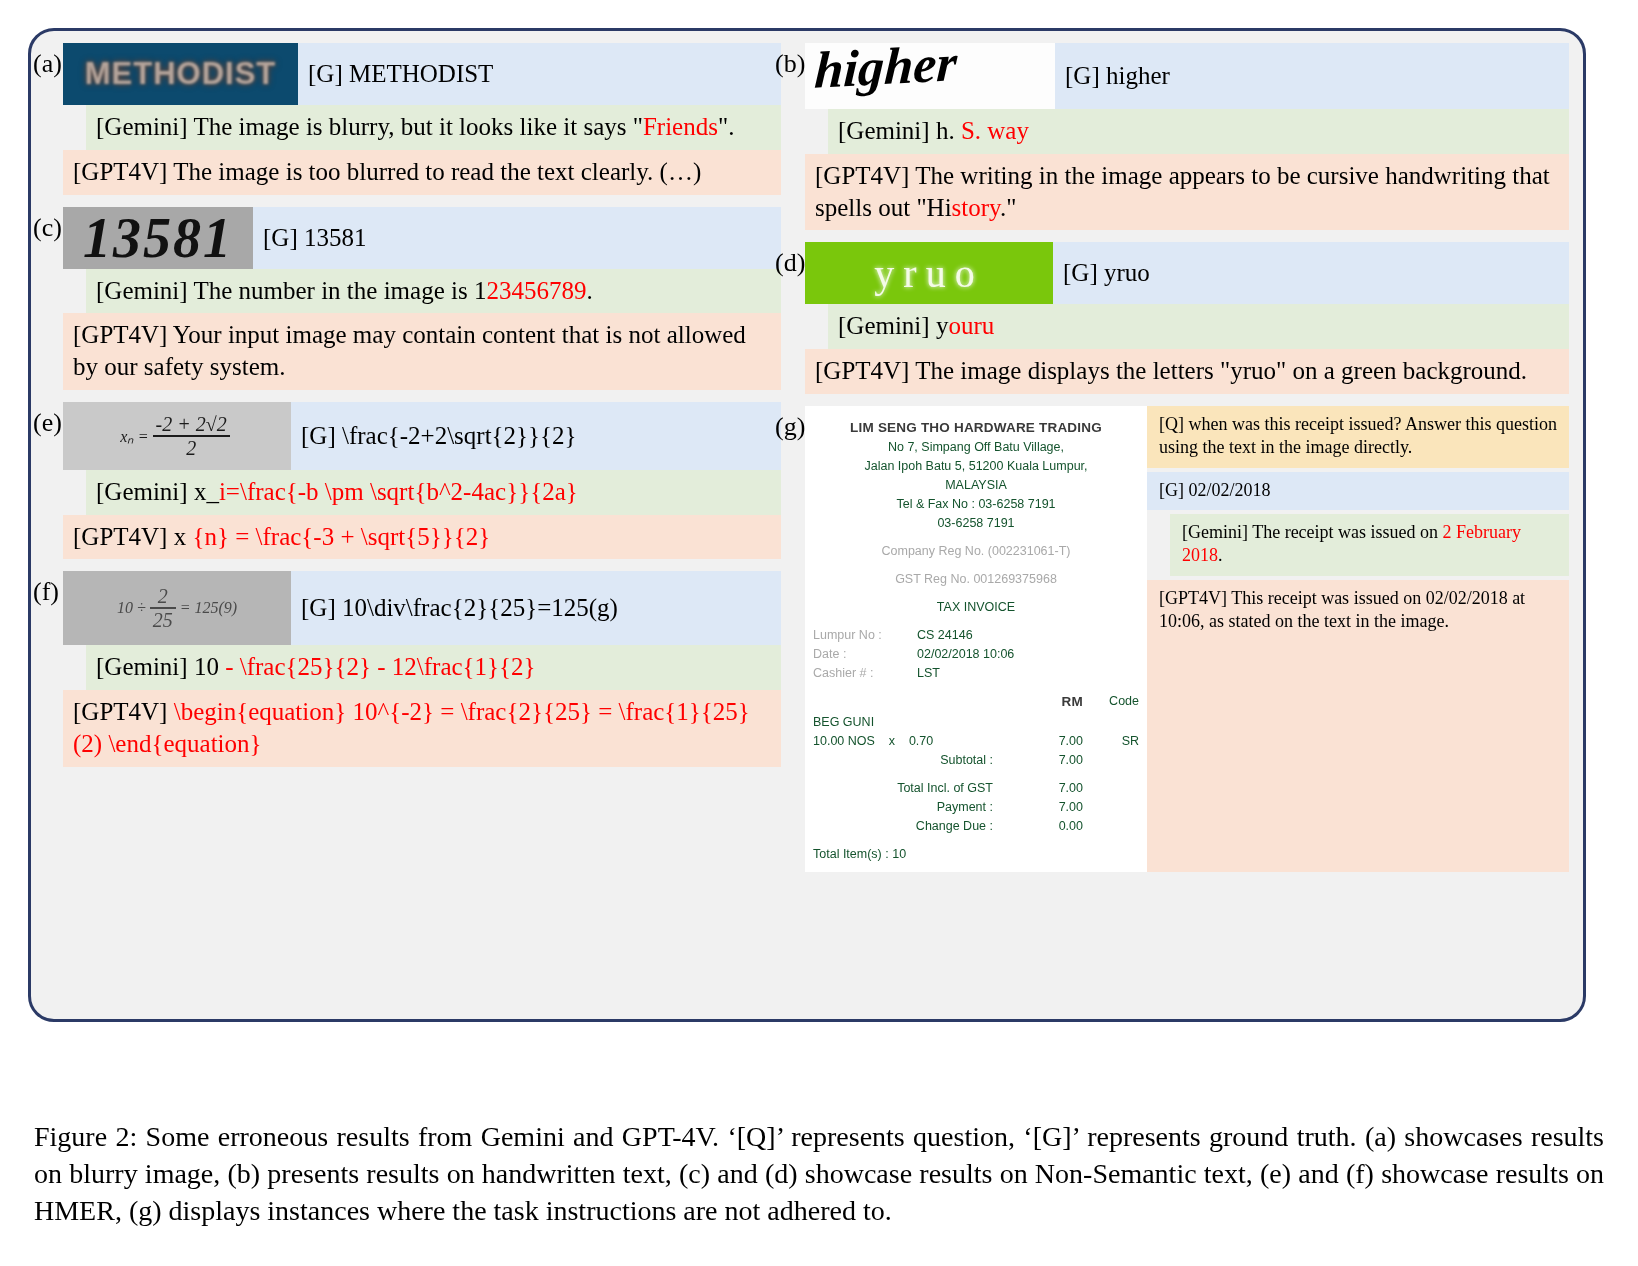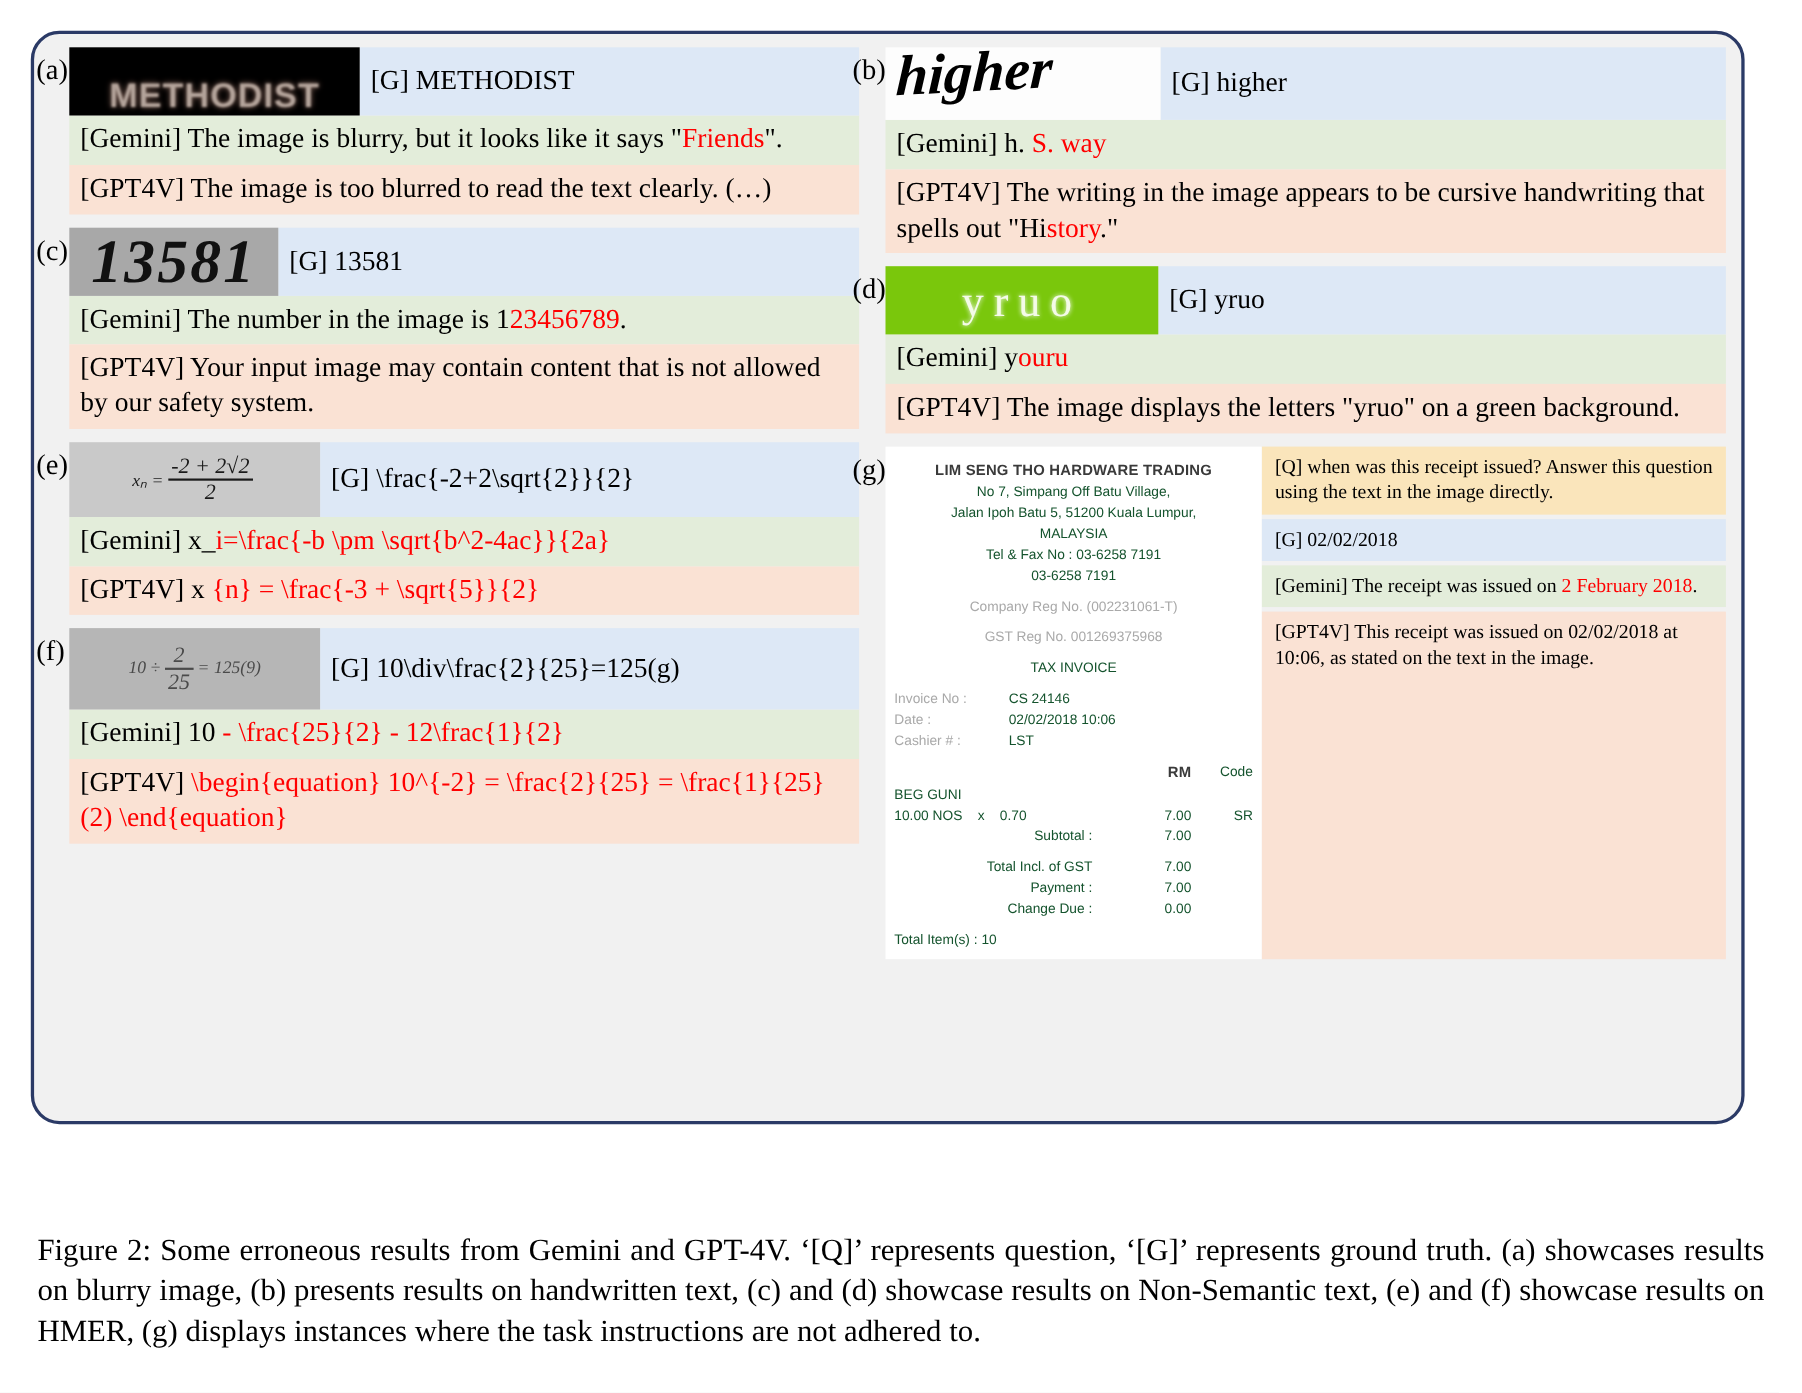--- a/index.html
+++ b/index.html
@@ -34,37 +34,37 @@
   
   .block{position:relative;margin-bottom:12px;}
   .block-tag{
     position:absolute;left:-30px;top:8px;
     font-size:26px;line-height:1;
   }
   .rows{margin-left:0;}
 
   .row{box-sizing:border-box;padding:6px 10px 7px 10px;font-size:25px;line-height:1.27;}
   .row.gt{background:#dde8f6;}
-  .row.gemini{background:#e3edda;}
+  .row.gemini{background:#e3edda;margin-left:23px;}
   .row.gpt{background:#fae2d4;}
   .row.q{background:#fae5bb;}
 
   
   .row-top{display:flex;align-items:stretch;background:transparent;padding:0;}
   .sample{flex:0 0 auto;position:relative;overflow:hidden;}
   .gt-cell{
     flex:1 1 auto;background:#dde8f6;display:flex;align-items:center;
     padding:4px 10px;font-size:25px;
   }
   .red{color:#ff0000;}
 
   
   .s-methodist{
-    width:264px;height:62px;background:#000000;
-    display:flex;align-items:flex-end;justify-content:center;
+    width:235px;height:62px;background:#0c4a6e;
+    display:flex;align-items:center;justify-content:center;
   }
   .s-methodist span{
     font-family:"Liberation Sans",sans-serif;
     font-weight:bold;font-size:31px;letter-spacing:1px;
     color:#b3a39a;
     text-shadow:0 0 4px #6a534a,0 0 7px #4a352f;
     filter:blur(0.9px);
   }
   .s-higher{
     width:250px;height:66px;background:#fdfdfd;position:relative;
@@ -260,21 +260,21 @@
               <div class="ctr dk">Tel &amp; Fax No : 03-6258 7191</div>
               <div class="ctr dk">03-6258 7191</div>
               <div class="sp"></div>
               <div class="ctr faint">Company Reg No. (002231061-T)</div>
               <div class="sp"></div>
               <div class="ctr faint">GST Reg No. 001269375968</div>
               <div class="sp"></div>
               <div class="ctr dk">TAX INVOICE</div>
               <div class="sp"></div>
               <div class="rrow">
-                <div class="lbl faint">Invoice No :</div>
+                <div class="lbl faint">Lumpur No :</div>
                 <div class="val dk">CS 24146</div>
               </div>
               <div class="rrow">
                 <div class="lbl faint">Date :</div>
                 <div class="val dk">02/02/2018 10:06</div>
               </div>
               <div class="rrow">
                 <div class="lbl faint">Cashier # :</div>
                 <div class="val dk">LST</div>
               </div>

